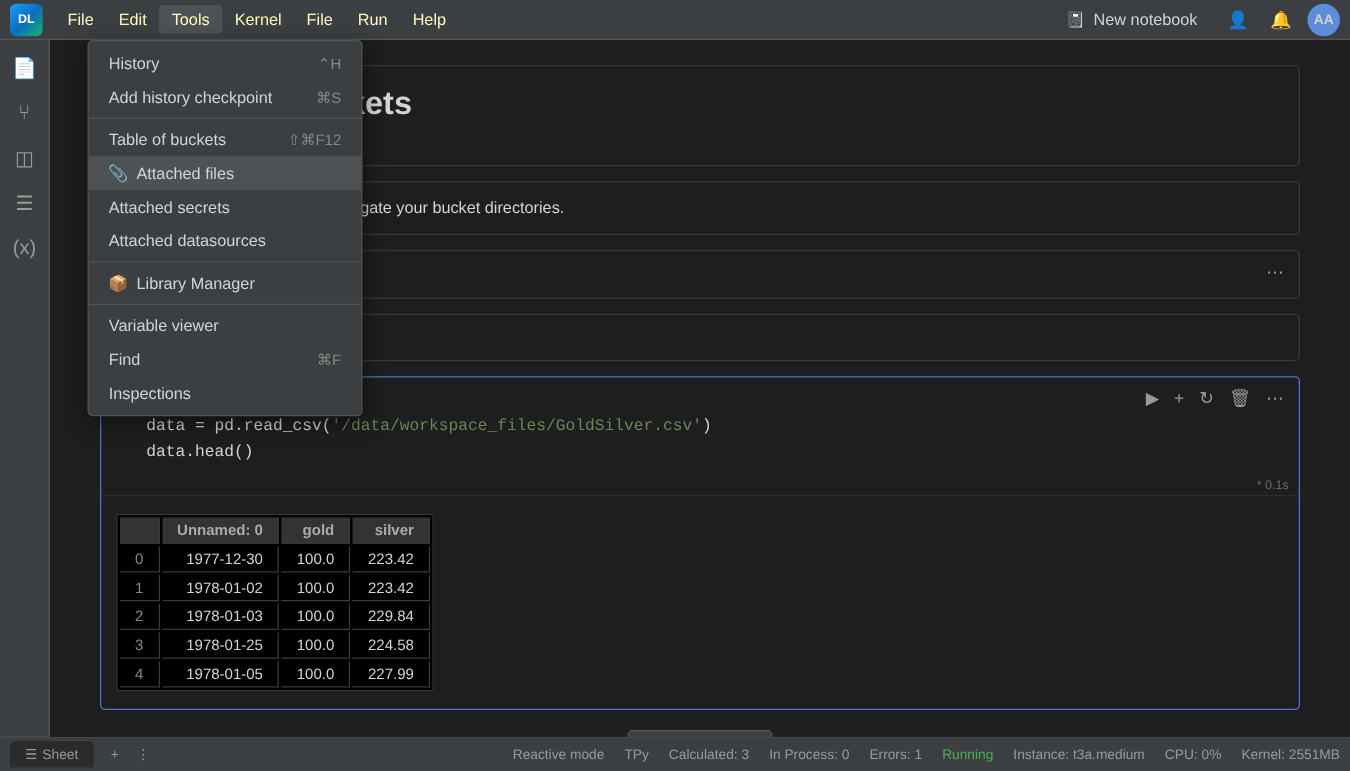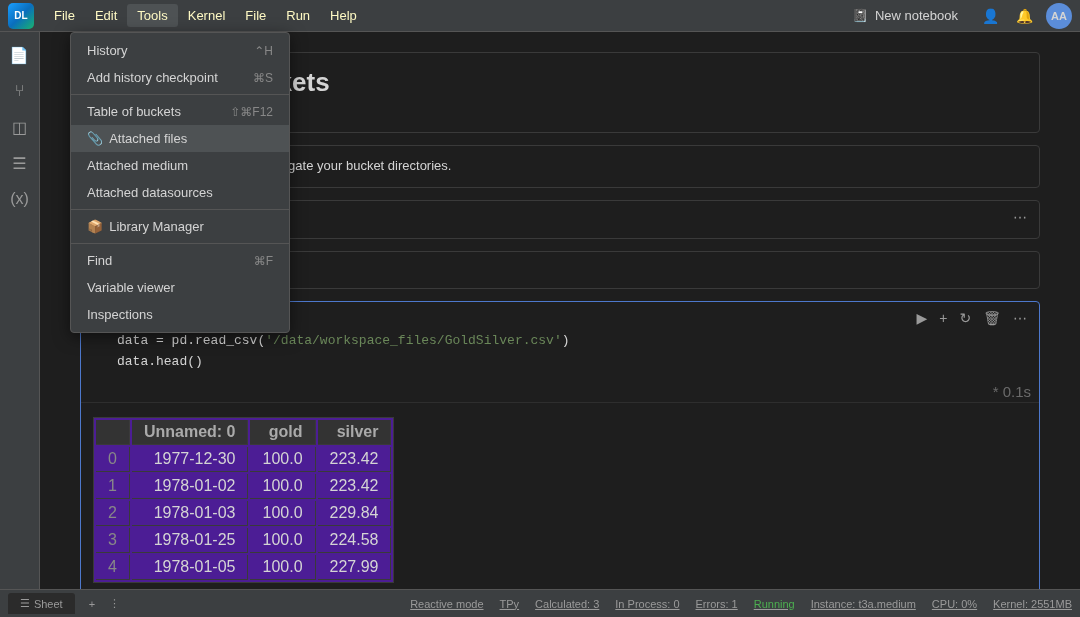--- a/index.html
+++ b/index.html
@@ -167,30 +167,30 @@
     .str { color: #6a8759; }
 
     .output-area {
       padding: 8px 12px;
       border-top: 1px solid #2e2e2e;
       font-size: 12px;
     }
     .output-time {
       text-align: right;
       color: #6a6a6a;
-      font-size: 15px;
+      font-size: 10px;
       padding: 2px 8px;
     }
 
     
     .data-table {
       border: 1px solid #3a3a3a;
       margin: 6px 0;
-      font-size: 16px;
-      background: #4c1d95;
+      font-size: 12px;
+      background: #000000;
     }
     .data-table th, .data-table td {
       padding: 3px 12px;
       border-right: 1px solid #3a3a3a;
       border-bottom: 1px solid #3a3a3a;
       text-align: right;
       color: #d4d4d4;
     }
     .data-table th {
       background: #333;
@@ -238,21 +238,20 @@
       padding: 4px 12px;
       background: #2b2b2b;
       border-radius: 3px 3px 0 0;
       cursor: pointer;
     }
     .status-right {
       margin-left: auto;
       display: flex;
       gap: 16px;
       align-items: center;
-      text-decoration: underline;
     }
     .status-indicator {
       color: #4caf50;
     }
 
     
     #dropdown-menu {
       position: absolute;
       top: 32px;
       left: 70px;
@@ -321,39 +320,39 @@
     <span>Table of buckets</span>
     <span class="shortcut">⇧⌘F12</span>
   </div>
   <div class="dropdown-item" style="background:#4e5254;">
     <span style="display:flex;align-items:center;gap:6px;">
       <span>📎</span>
       <span>Attached files</span>
     </span>
   </div>
   <div class="dropdown-item">
-    <span>Attached medium</span>
+    <span>Attached secrets</span>
   </div>
   <div class="dropdown-item">
     <span>Attached datasources</span>
   </div>
   <div class="dropdown-separator"></div>
   <div class="dropdown-item">
     <span style="display:flex;align-items:center;gap:6px;">
       <span>📦</span>
       <span>Library Manager</span>
     </span>
   </div>
   <div class="dropdown-separator"></div>
   <div class="dropdown-item">
+    <span>Variable viewer</span>
+  </div>
+  <div class="dropdown-item">
     <span>Find</span>
     <span class="shortcut">⌘F</span>
-  </div>
-  <div class="dropdown-item">
-    <span>Variable viewer</span>
   </div>
   <div class="dropdown-item">
     <span>Inspections</span>
   </div>
 </div>
 
 <div id="main-layout">
 
   <div id="sidebar-icons">
     <div class="sidebar-icon">📄</div>

